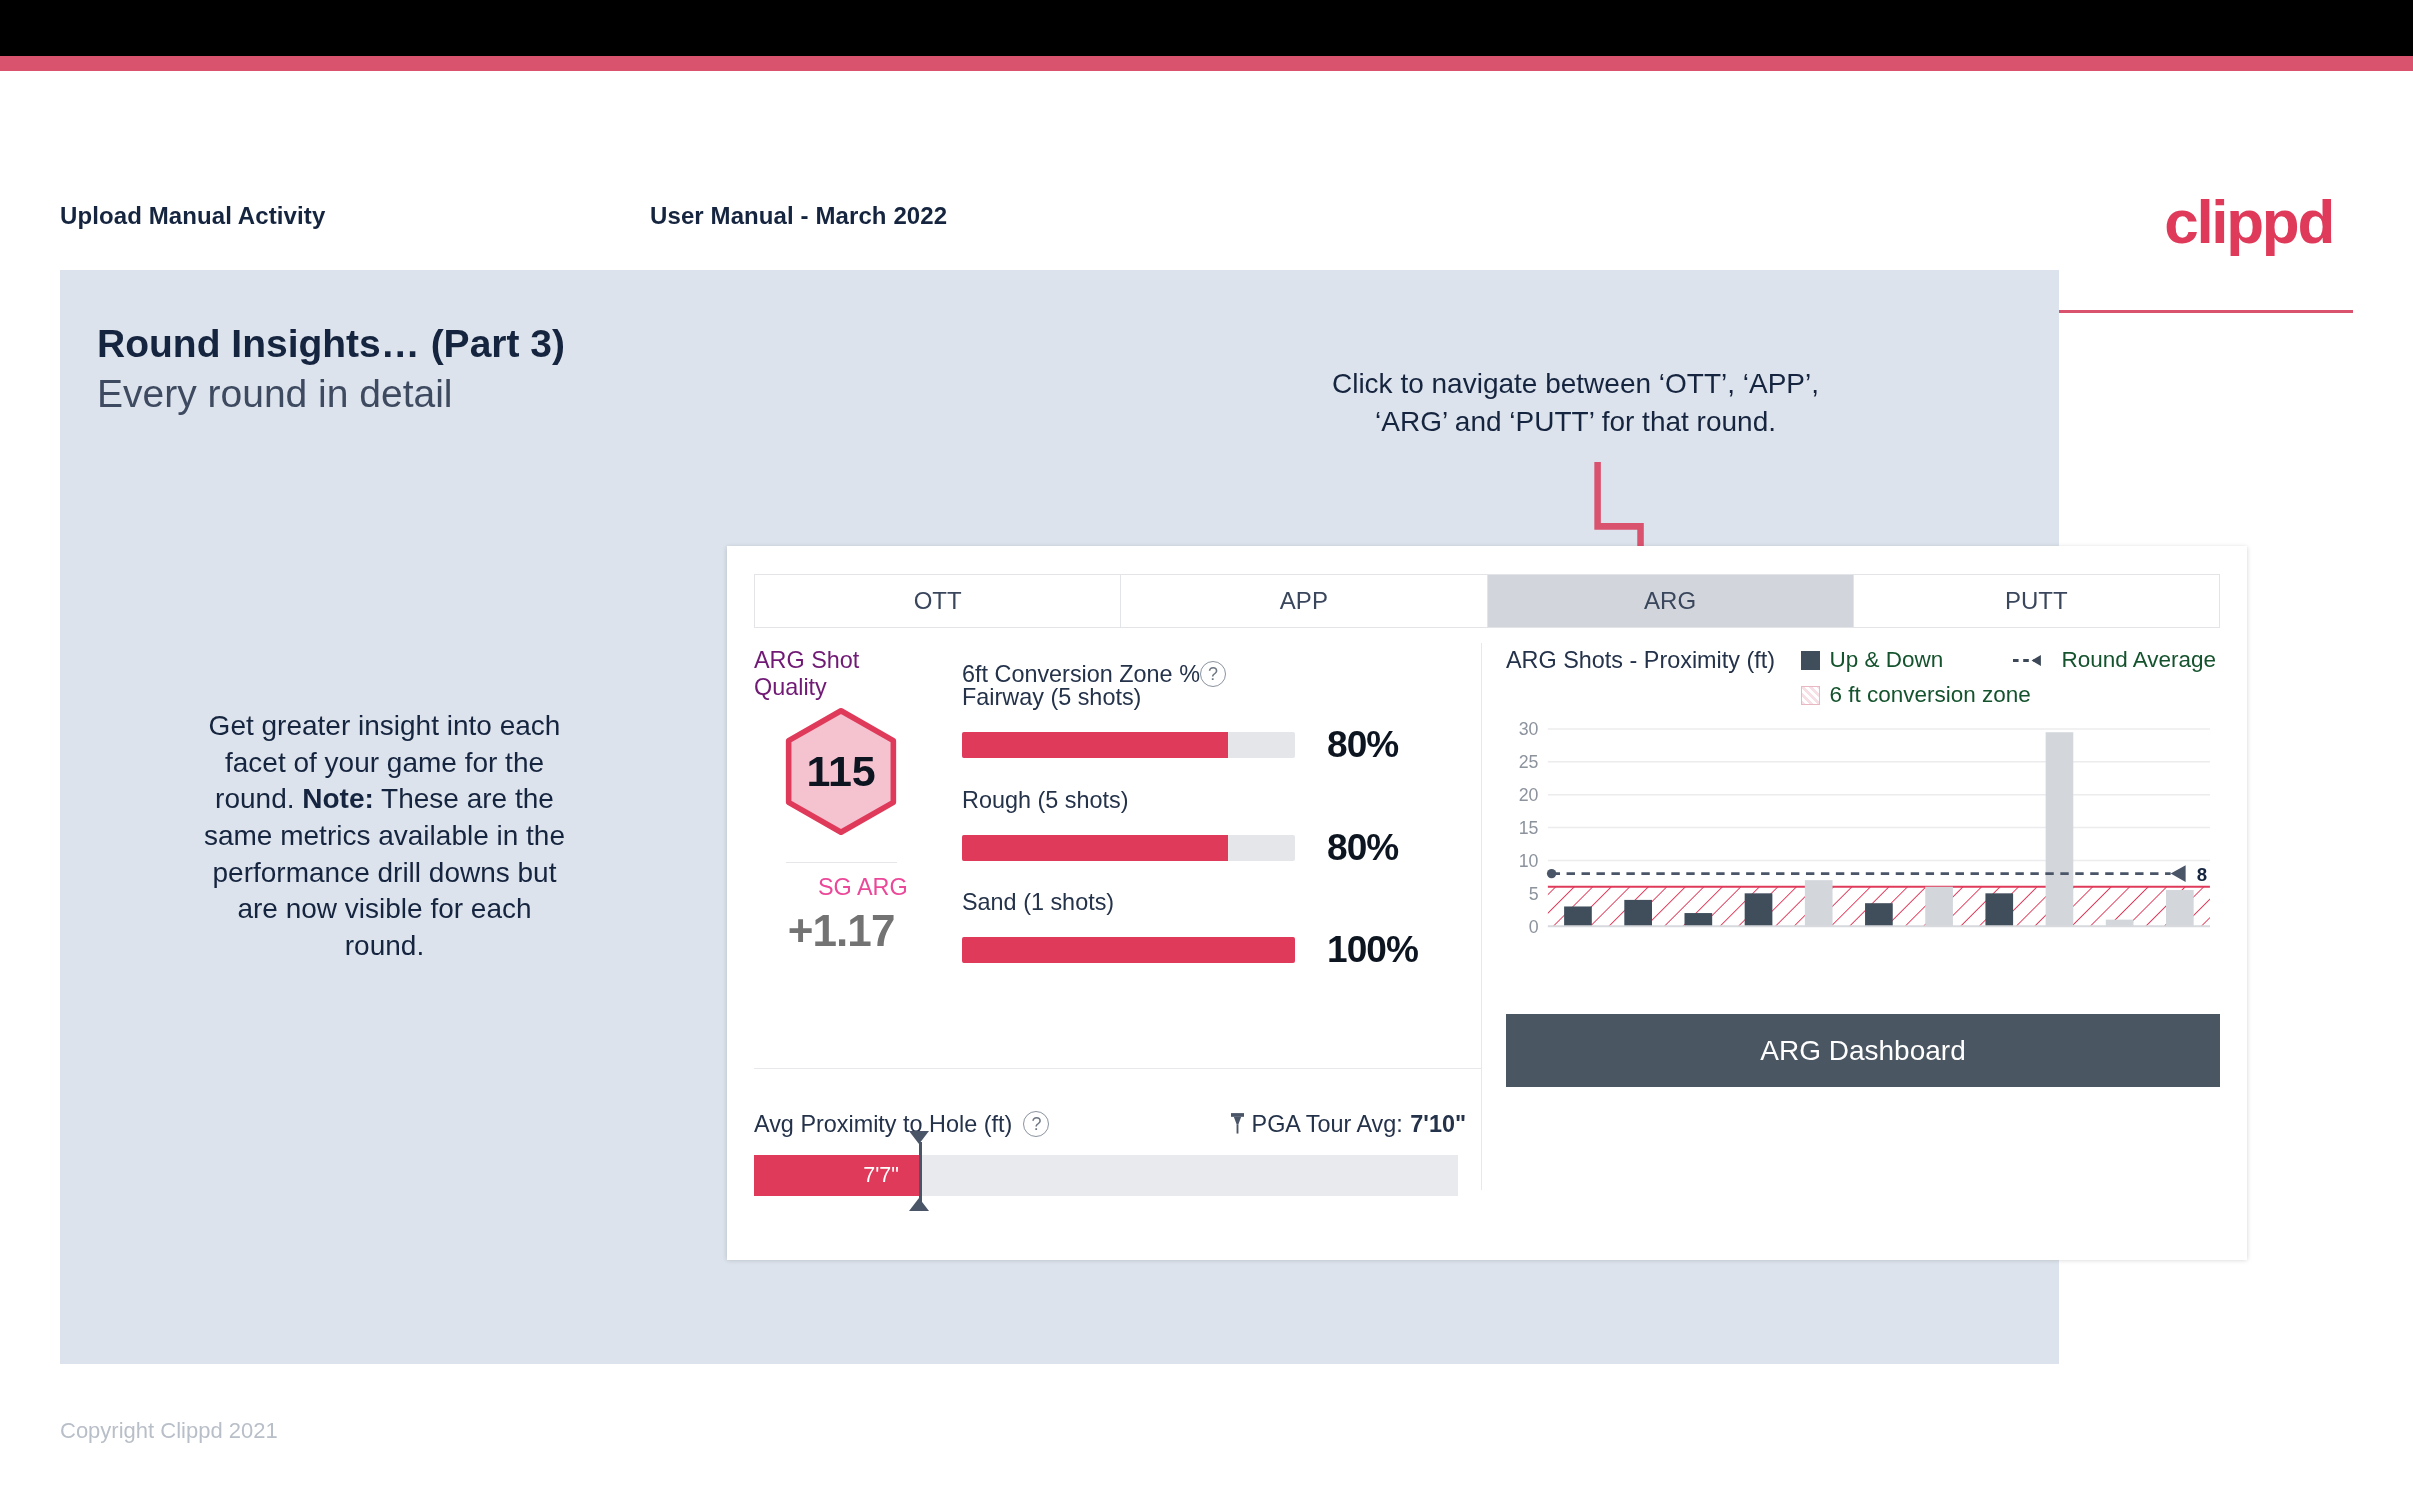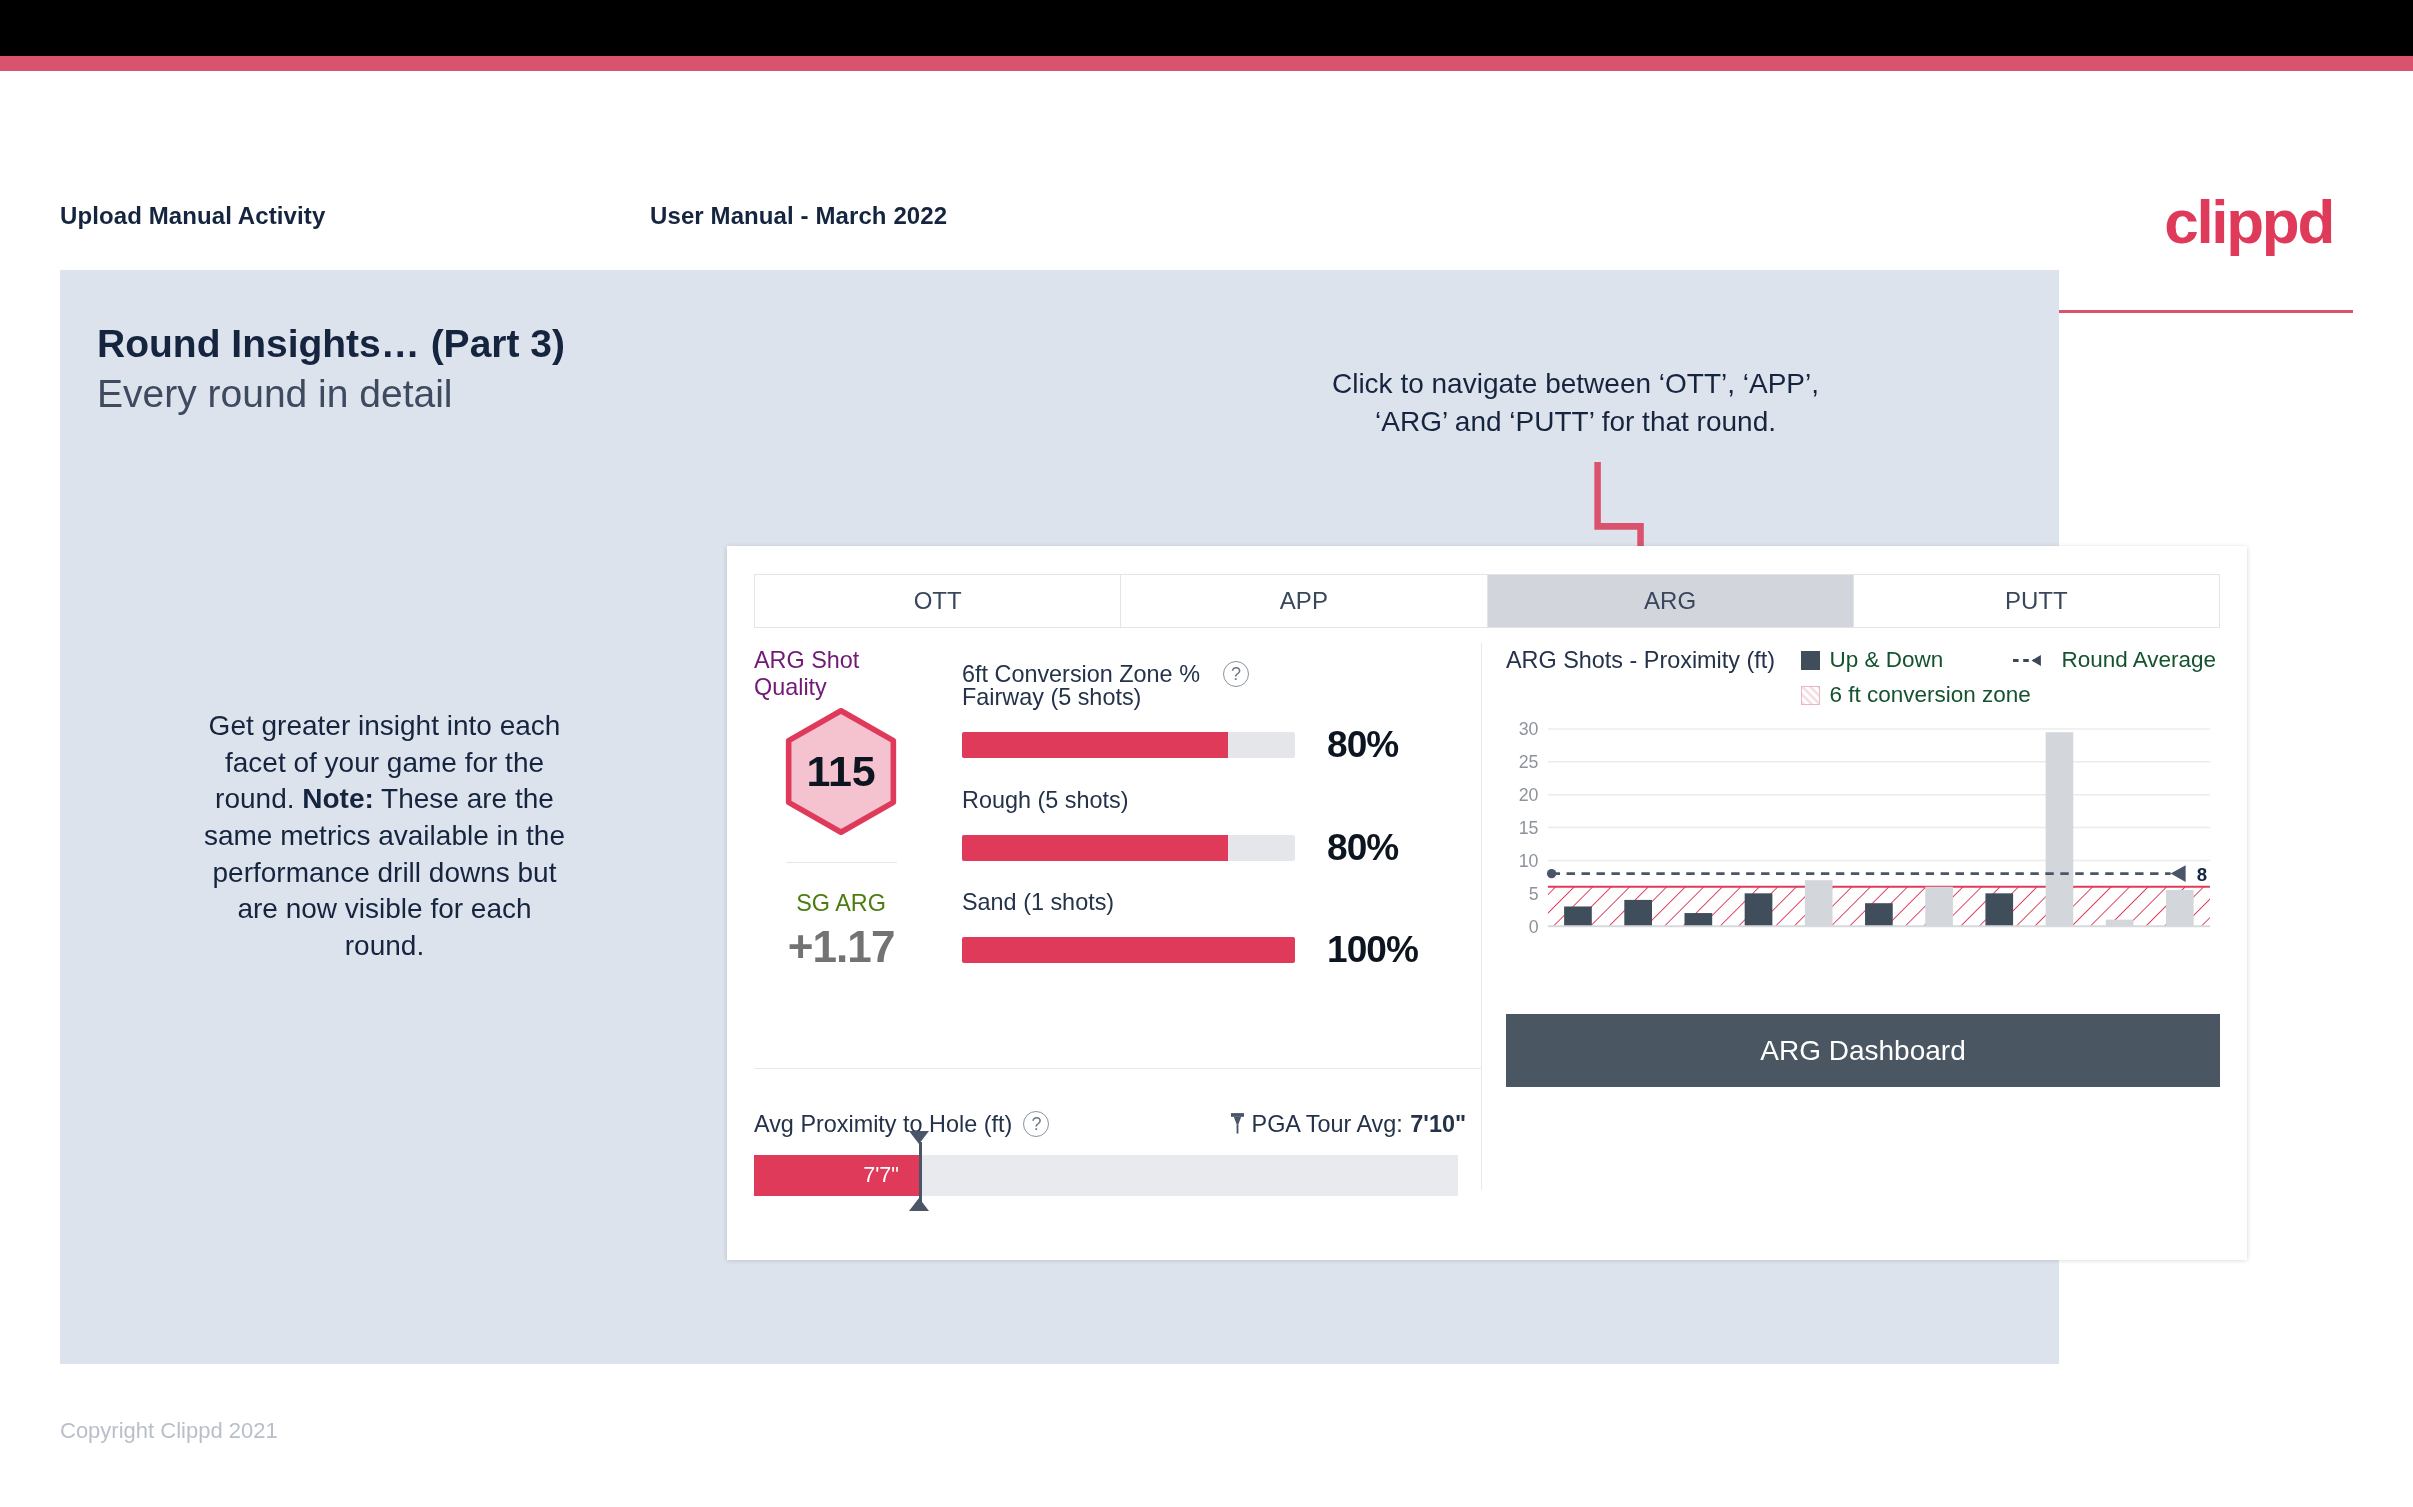--- a/index.html
+++ b/index.html
@@ -77,32 +77,32 @@
   .tab:last-child { border-right:none; }
   .tab.active { background:#d2d6dc; }
 
   
   .split-line { position:absolute; left:754px; top:97px; width:0.9px; height:547px; background:#e6e8ec; }
 
   
   .lp { position:absolute; left:27px; top:101px; width:727px; }
   .lp-h-row { display:flex; align-items:center; }
   .lp-h1 { font-size:23.4px; color:#701a75; width:133px; }
-  .lp-h2 { font-size:23.4px; color:#24324a; margin-left:75px; display:flex; align-items:center; gap:23px;}
+  .lp-h2 { font-size:23.4px; color:#24324a; margin-left:75px; display:flex; align-items:center; gap:0;}
   .qmark { width:26px; height:26px; border:1.9px solid #8a939f; border-radius:50%;
            display:flex; align-items:center; justify-content:center;
            font-size:18px; color:#6d7682; font-weight:400; }
 
   .hexwrap { position:absolute; left:20.6px; top:60px; width:133px; text-align:center; }
   .hex { position:relative; width:116px; height:129px; margin:0 auto; }
   .hexnum { position:absolute; left:0; top:0; width:116px; height:129px;
             display:flex; align-items:center; justify-content:center;
             font-size:43px; font-weight:600; color:#0d1521; }
   .hexdiv { width:111px; height:0.9px; background:#e4e6ea; margin:26px auto 0; }
-  .sglabel { font-size:23.4px; color:#4d7c0f; margin-top:27px; }
+  .sglabel { font-size:23.4px; color:#ec4899; margin-top:11px;text-align:right; }
   .sgval { font-size:44px; font-weight:700; color:#737373; margin-top:5.6px; letter-spacing:-0.9px; }
 
   .czone { position:absolute; left:208px; top:37px; width:524px; }
   .cz-row { margin-bottom:20.6px; }
   .cz-label { font-size:23.4px; color:#24324a; margin-bottom:13px; }
   .cz-bar-row { display:flex; align-items:center; }
   .cz-track { width:333px; height:26px; background:#e4e6ea; border-radius:1.9px; overflow:hidden; }
   .cz-fill { height:100%; background:#e03a5b; }
   .cz-pct { font-size:37px; font-weight:700; color:#0d1521; margin-left:32px; letter-spacing:-0.9px; }
 

